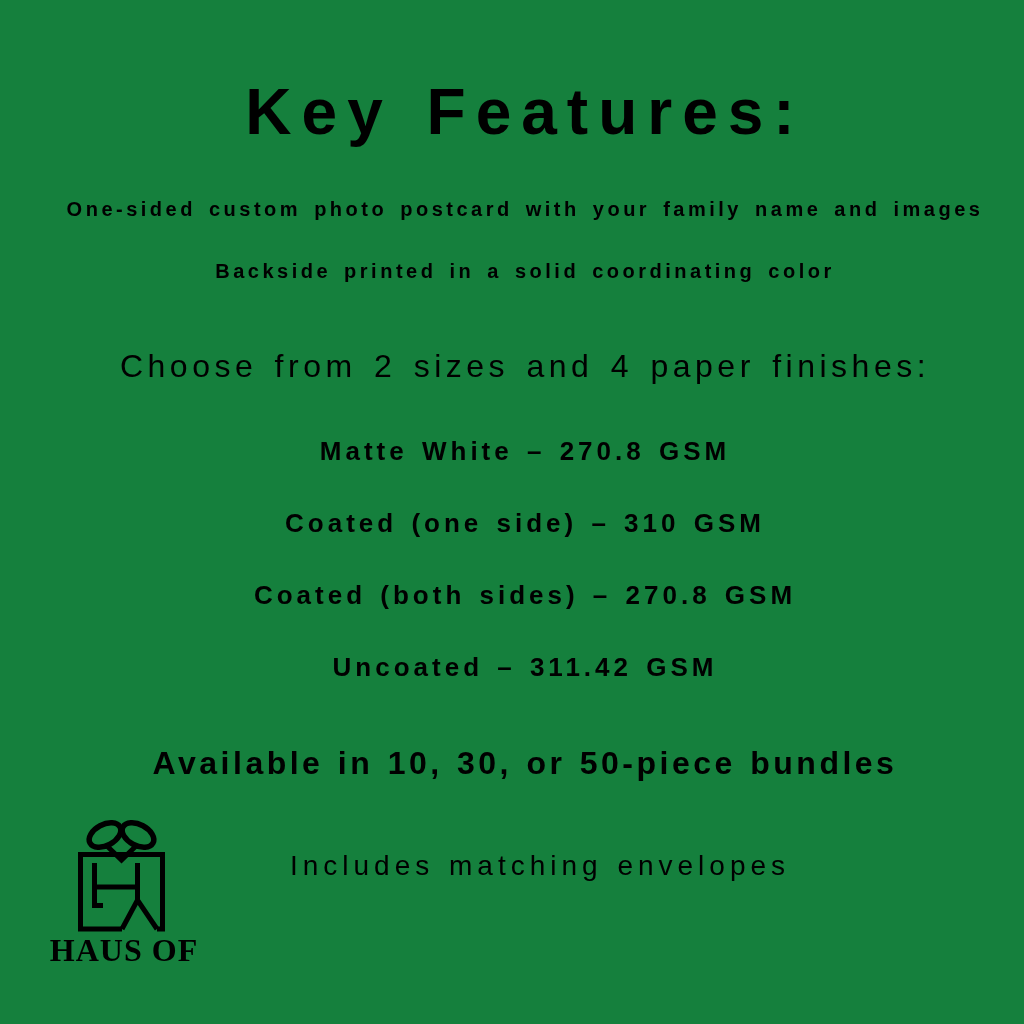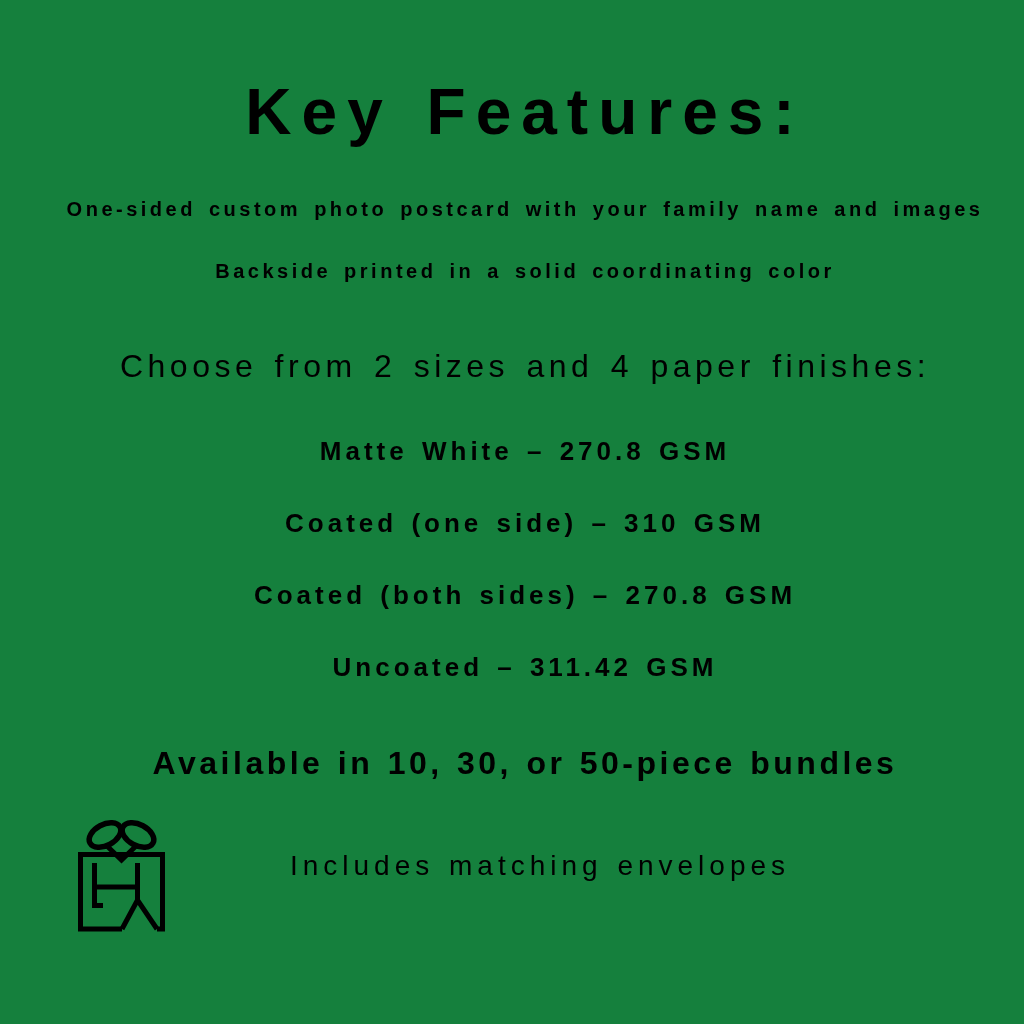--- a/index.html
+++ b/index.html
@@ -123,16 +123,17 @@
 
       <path d="M48 111 L63.5 82 L83 111"></path>
 
       <path d="M63.5 45 L63.5 84"></path>
 
       <path d="M20.5 45 L20.5 90 M20.5 87.5 L29 87.5"></path>
 
       <path d="M20.5 69 L63.5 69"></path>
     </svg>
     <div class="logo-text">
+      <div>HAUS OF</div>
     </div>
   </div>
 
 </div>
 
 </body></html>

